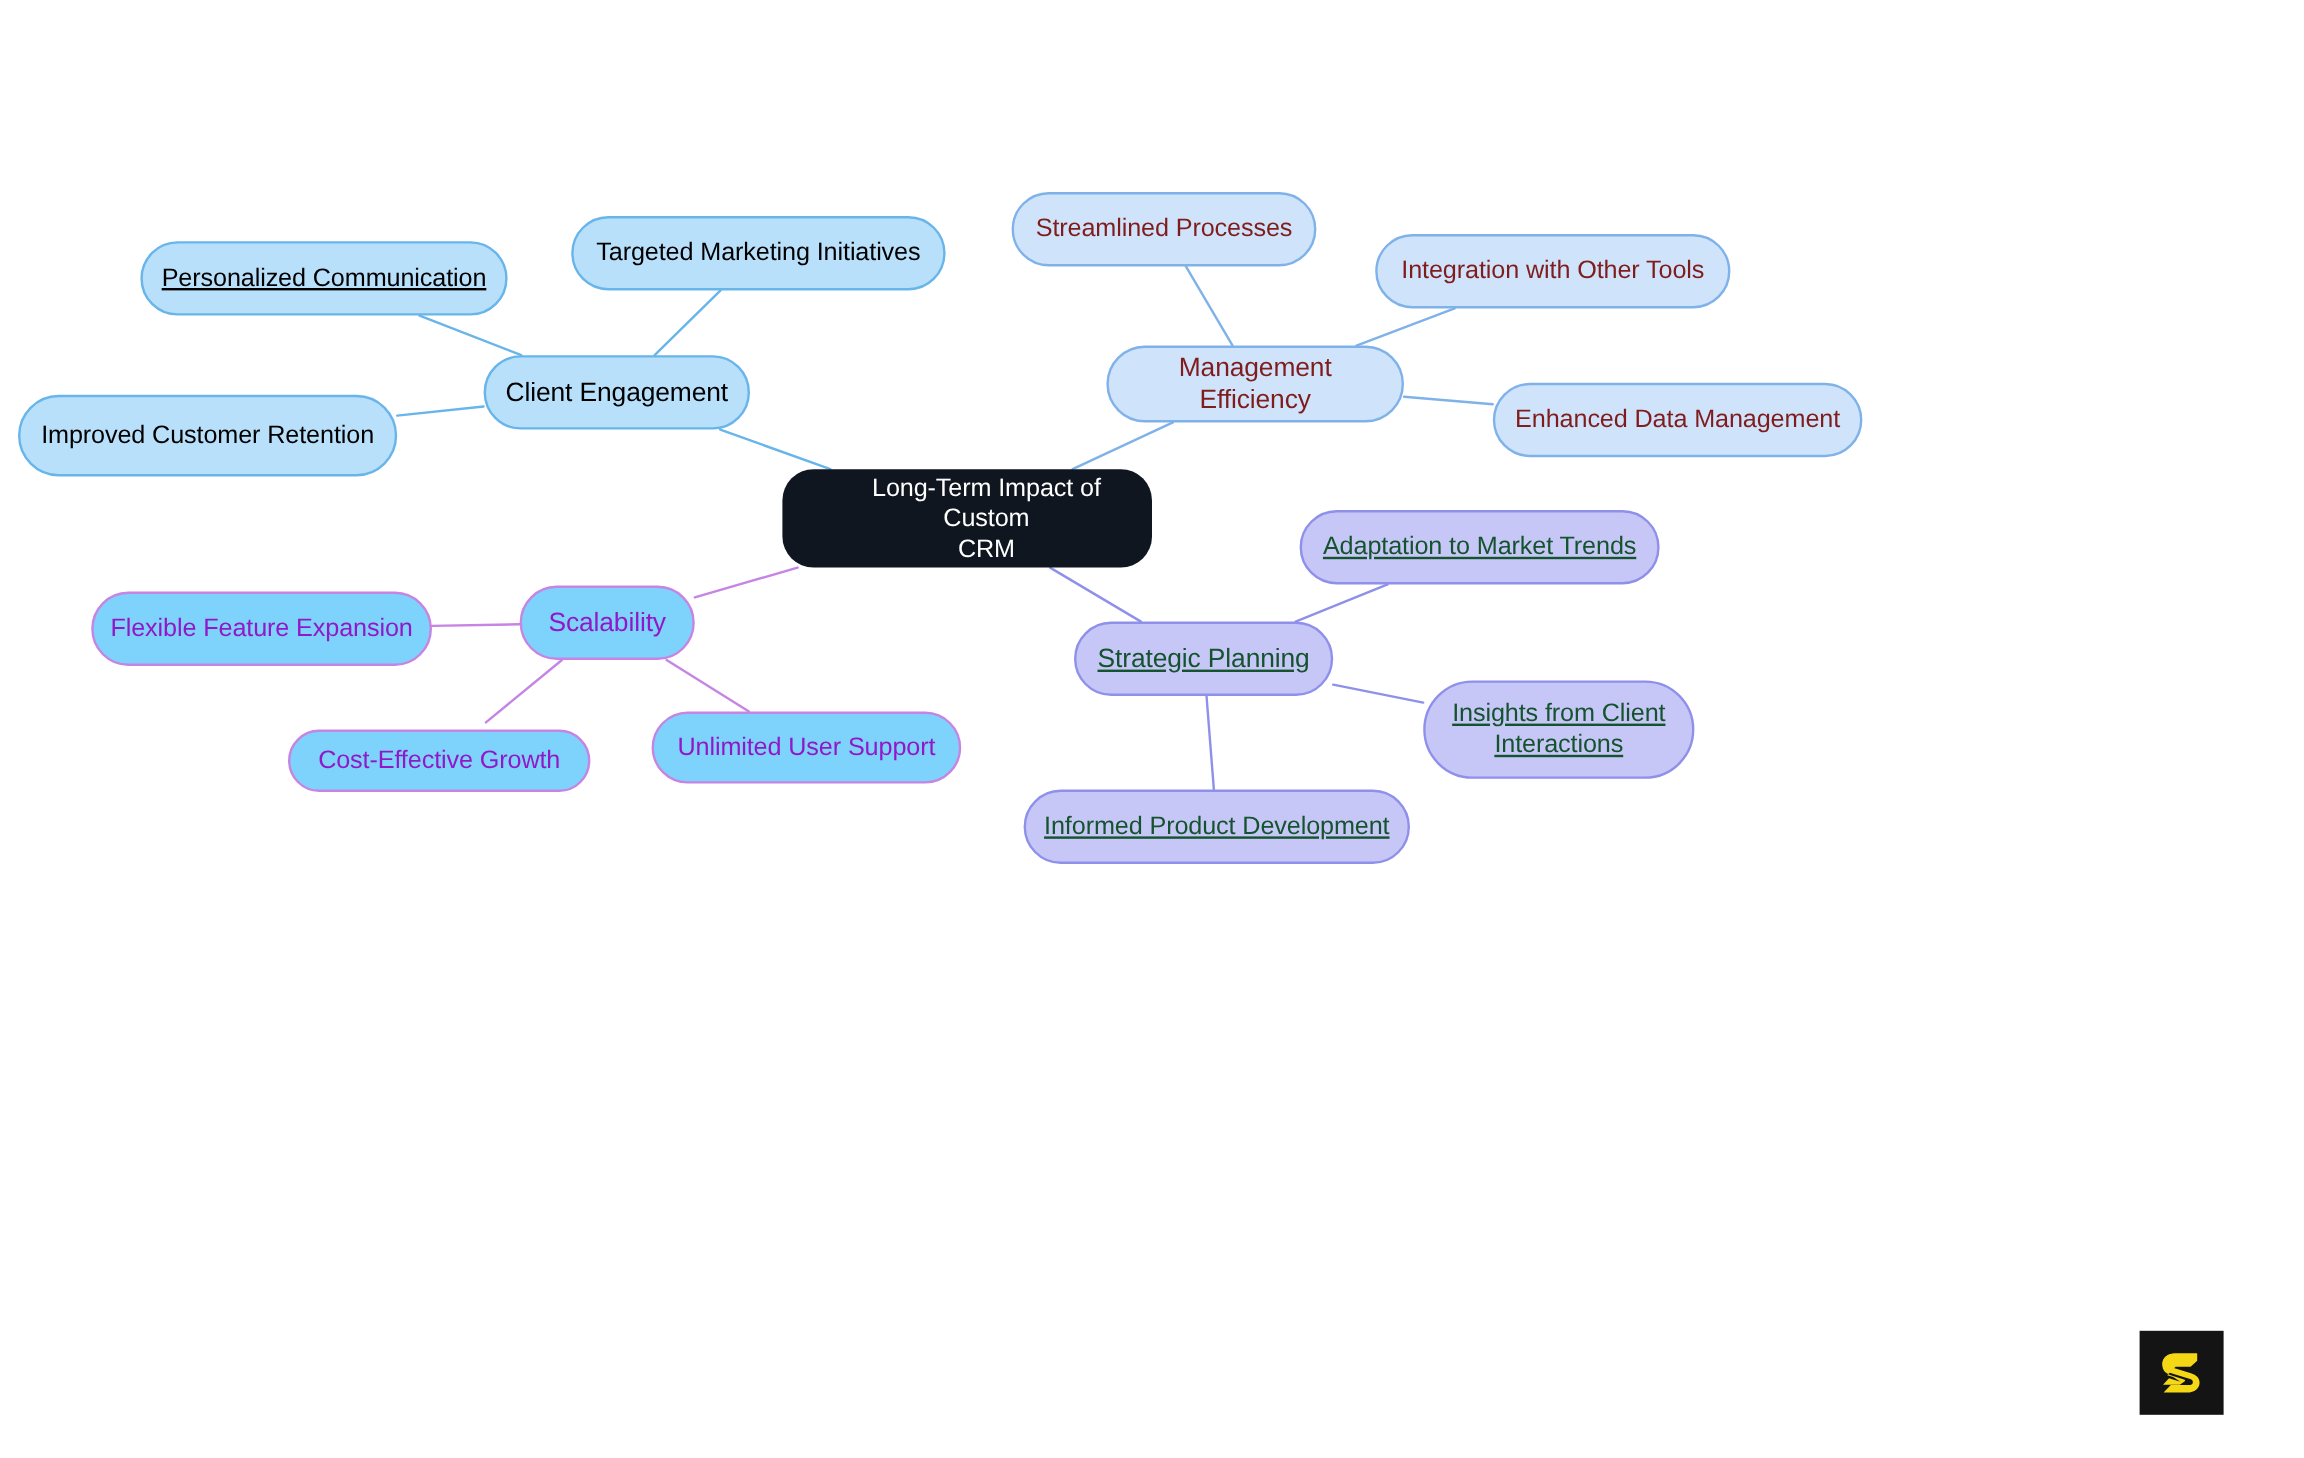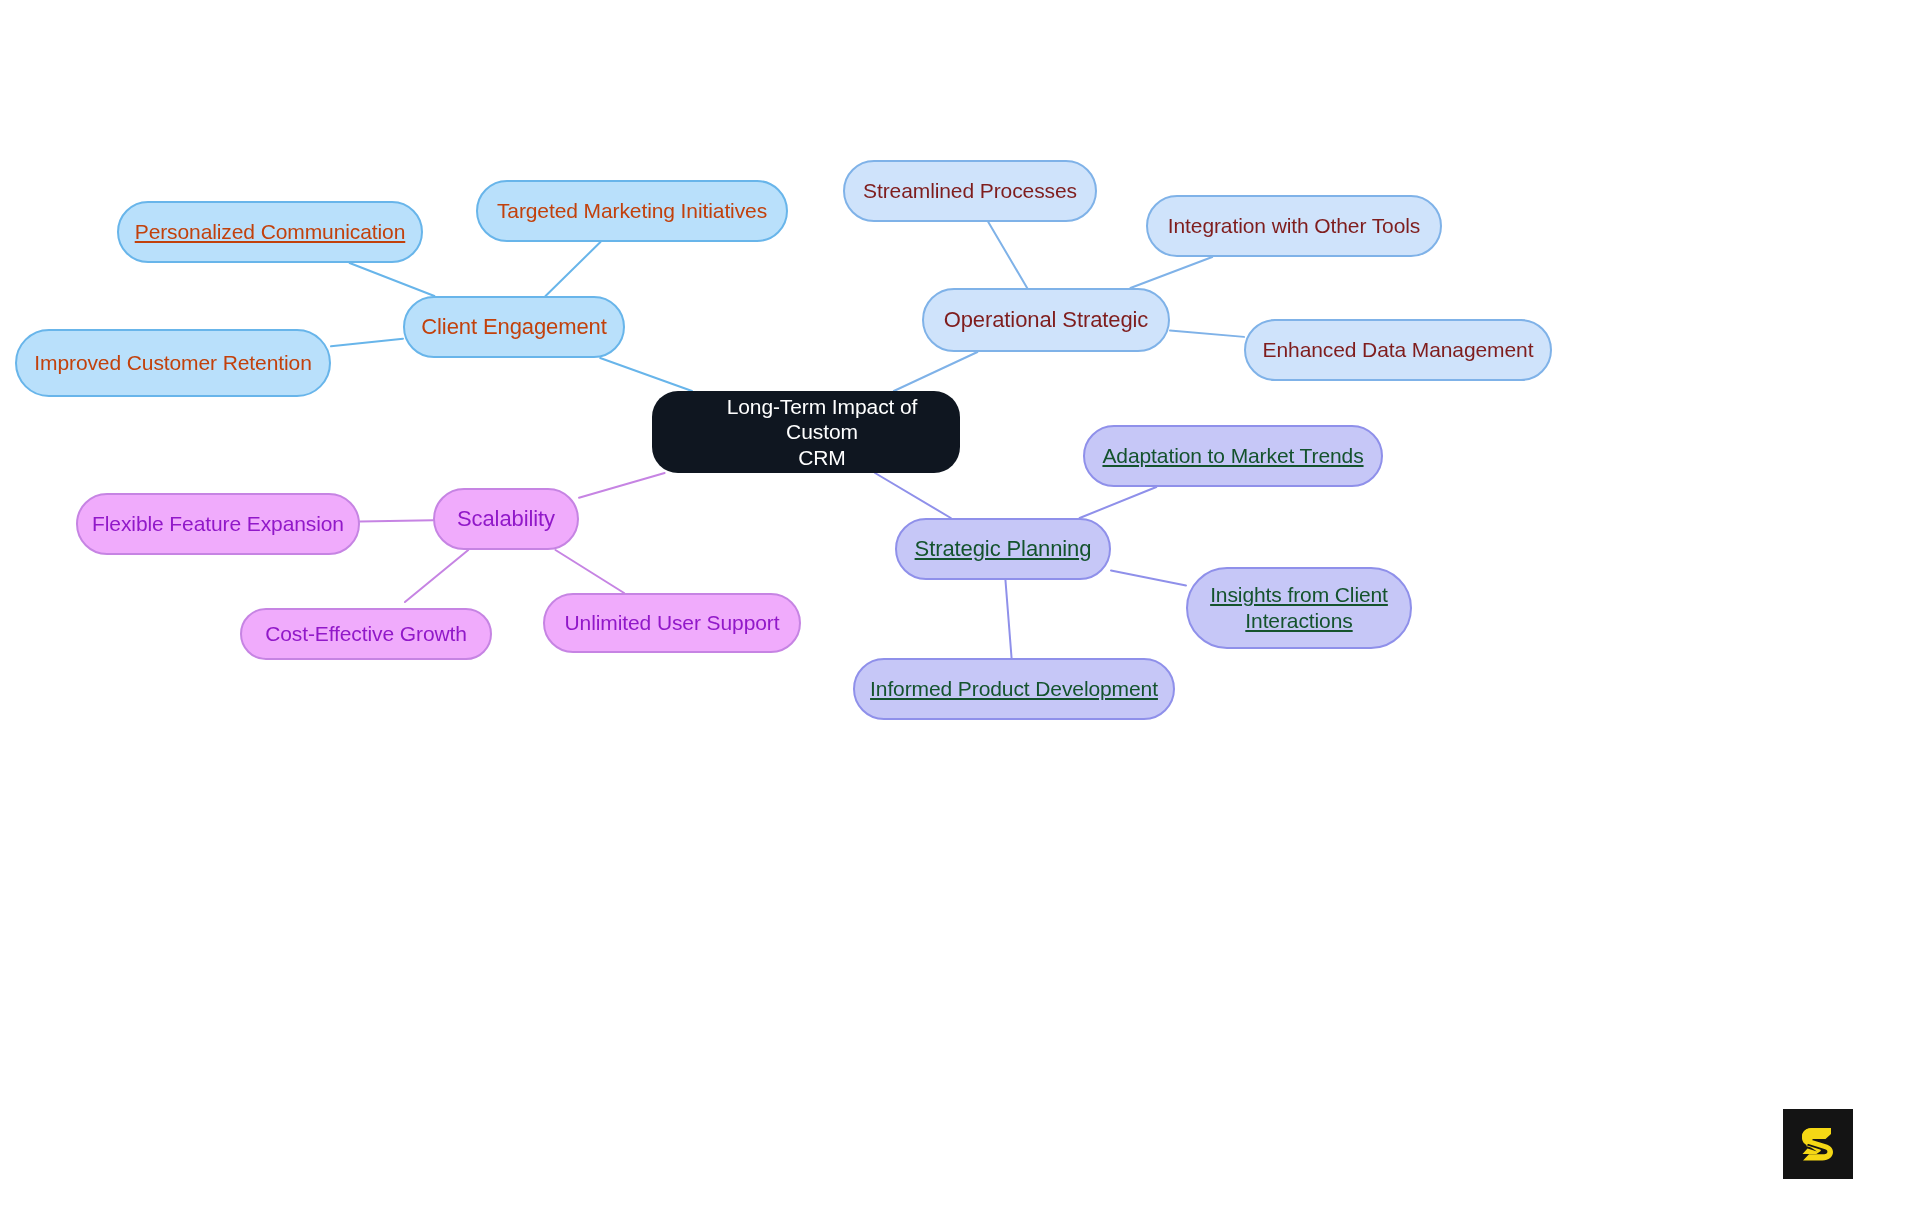--- a/index.html
+++ b/index.html
@@ -53,29 +53,29 @@
     border-width: 0;
     font-size: 21px;
     font-weight: 400;
     padding-left: 46px;
   }
 
   
   .theme-engagement {
     background: #b9e0fb;
     border-color: #68b5ea;
-    color: #c2410c;
+    color: #000000;
   }
   .theme-operational {
     background: #cfe3fb;
     border-color: #7fb2e8;
     color: #7f1d1d;
   }
   .theme-scalability {
-    background: #f0abfc;
+    background: #7dd3fc;
     border-color: #c684e3;
     color: #9118c9;
   }
   .theme-strategic {
     background: #c6c7f7;
     border-color: #8f90ea;
     color: #14532d;
     text-decoration: underline;
   }
   .theme-root {
@@ -125,21 +125,21 @@
       <line x1="1005.4357142857143" y1="580" x2="1011.5642857142857" y2="658" stroke="#8f90ea" stroke-width="2" stroke-linecap="round"></line>
     </svg>
 
   <div id="node-layer">
       <div class="node theme-root node-root" style="left: 806px; top: 432px; width: 308px; height: 82px;">Long-Term Impact of Custom
 CRM</div>
       <div class="node theme-engagement hub" style="left: 514px; top: 327px; width: 222px; height: 62px;">Client Engagement</div>
       <div class="node theme-engagement leaf" style="left: 270px; top: 232px; width: 306px; height: 62px; text-decoration: underline;">Personalized Communication</div>
       <div class="node theme-engagement leaf" style="left: 632px; top: 211px; width: 312px; height: 62px;">Targeted Marketing Initiatives</div>
       <div class="node theme-engagement leaf" style="left: 173px; top: 363px; width: 316px; height: 68px;">Improved Customer Retention</div>
-      <div class="node theme-operational hub" style="left: 1046px; top: 320px; width: 248px; height: 64px;">Operational Strategic</div>
+      <div class="node theme-operational hub" style="left: 1046px; top: 320px; width: 248px; height: 64px;">Management Efficiency</div>
       <div class="node theme-operational leaf" style="left: 970px; top: 191px; width: 254px; height: 62px;">Streamlined Processes</div>
       <div class="node theme-operational leaf" style="left: 1294px; top: 226px; width: 296px; height: 62px;">Integration with Other Tools</div>
       <div class="node theme-operational leaf" style="left: 1398px; top: 350px; width: 308px; height: 62px;">Enhanced Data Management</div>
       <div class="node theme-scalability hub" style="left: 506px; top: 519px; width: 146px; height: 62px;">Scalability</div>
       <div class="node theme-scalability leaf" style="left: 218px; top: 524px; width: 284px; height: 62px;">Flexible Feature Expansion</div>
       <div class="node theme-scalability leaf" style="left: 366px; top: 634px; width: 252px; height: 52px;">Cost-Effective Growth</div>
       <div class="node theme-scalability leaf" style="left: 672px; top: 623px; width: 258px; height: 60px;">Unlimited User Support</div>
       <div class="node theme-strategic hub" style="left: 1003px; top: 549px; width: 216px; height: 62px;">Strategic Planning</div>
       <div class="node theme-strategic leaf" style="left: 1233px; top: 456px; width: 300px; height: 62px;">Adaptation to Market Trends</div>
       <div class="node theme-strategic leaf" style="left: 1299px; top: 608px; width: 226px; height: 82px;">Insights from Client

